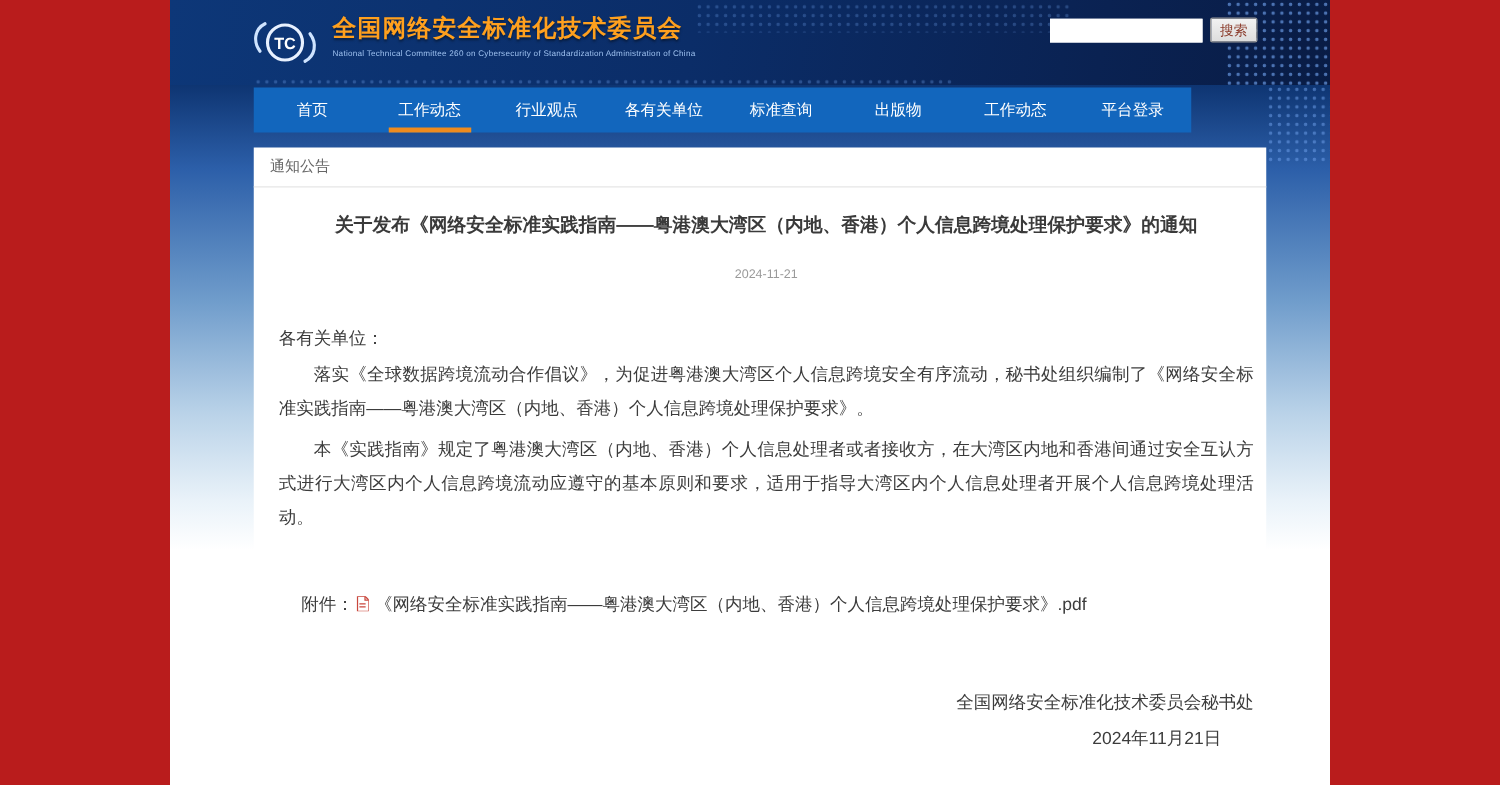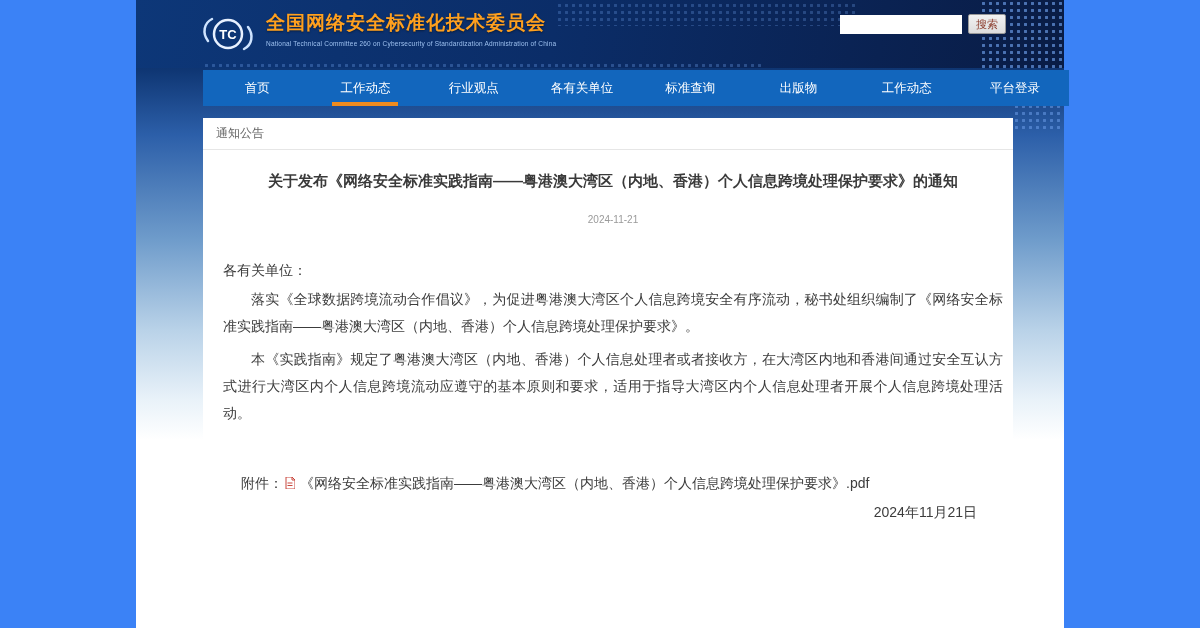--- a/index.html
+++ b/index.html
@@ -1,17 +1,17 @@
 <!DOCTYPE html>
 <html><head>
 <meta charset="utf-8">
 <style>
   * { margin:0; padding:0; box-sizing:border-box; }
   html,body { width:1200px; height:628px; background:#ffffff; font-family:"Liberation Sans","DejaVu Sans",sans-serif; }
-  .page { position:relative; width:1200px; height:628px; background:#3b82f6; overflow:hidden; }
+  .page { position:relative; width:1200px; height:628px; background:#b91c1c; overflow:hidden; }
 
   
   .site { position:absolute; left:136px; top:0; width:928px; height:628px;
           background:linear-gradient(180deg,#0b2c64 0px,#0e3572 68px,#2c5fa9 135px,#6f9ccb 240px,#b9d2e8 330px,#e9f2f9 400px,#ffffff 440px,#ffffff 100%); }
 
   
   .header { position:absolute; left:0; top:0; width:928px; height:68px;
             background:linear-gradient(100deg,#0d3778 0%,#0b2d68 45%,#0a2252 80%,#091c45 100%); }
 
   .dots { position:absolute; background-image:radial-gradient(rgba(110,160,235,0.65) 1.4px, transparent 1.6px); background-size:7px 7px; pointer-events:none; }
@@ -25,21 +25,21 @@
   .brand-title { font-size:19px; font-weight:bold; color:#ffa01e; letter-spacing:1px;
                  text-shadow:0 1px 2px rgba(0,0,0,0.45); white-space:nowrap; }
   .brand-sub { margin-top:4px; font-size:6.5px; color:#9dc0ef; letter-spacing:.2px; white-space:nowrap; }
 
   .search { position:absolute; right:58px; top:14px; display:flex; align-items:center; }
   .search input { width:122px; height:19px; border:1px solid #ffffff; background:#ffffff; outline:none; font-size:11px; padding:0 4px; }
   .search button { margin-left:6px; height:20px; padding:0 7px; font-size:11px; color:#8a3a2a;
                    background:linear-gradient(#f2f2f2,#ddd); border:1px solid #999; border-radius:2px; cursor:pointer; }
 
   
-  .navbar { position:absolute; left:67px; top:70px; width:866px; height:36px; background:#1266bd; display:flex; }
+  .navbar { position:absolute; left:67px; top:70px; width:750px; height:36px; background:#1266bd; display:flex; }
   .nav-item { flex:1; position:relative; display:flex; align-items:center; justify-content:center;
               color:#ffffff; font-size:12.5px; cursor:pointer; white-space:nowrap; }
   .nav-item.active::after { content:""; position:absolute; left:50%; bottom:0; transform:translateX(-50%);
                             width:66px; height:4px; background:#ef8b1e; }
 
   
   .card { position:absolute; left:67px; top:118px; width:810px; height:522px; background:#ffffff; }
   .breadcrumb { height:32px; line-height:31px; padding-left:13px; font-size:12px; color:#666;
                 border-bottom:1px solid #e6e6e6; }
   .article { position:relative; padding:14px 10px 0 20px; color:#3c3c3c; }
@@ -112,20 +112,21 @@
             <svg width="10" height="12" viewBox="0 0 10 12">
               <path d="M1 0 h6 l3 3 v9 h-9 z" fill="#ffffff" stroke="#c9473d" stroke-width="1"></path>
               <path d="M7 0 v3 h3" fill="none" stroke="#c9473d" stroke-width="1"></path>
               <line x1="2.5" y1="6" x2="7.5" y2="6" stroke="#c9473d" stroke-width="1"></line>
               <line x1="2.5" y1="8.5" x2="7.5" y2="8.5" stroke="#c9473d" stroke-width="1"></line>
             </svg>
           </span>
           <a>《网络安全标准实践指南——粤港澳大湾区（内地、香港）个人信息跨境处理保护要求》.pdf</a>
         </div>
 
+        <div class="signature">全国网络安全标准化技术委员会秘书处</div>
         <div class="sign-date">2024年11月21日</div>
       </div>
 
       <div class="card-footer-strip"></div>
     </div>
 
   </div>
 </div>
 
 </body></html>

